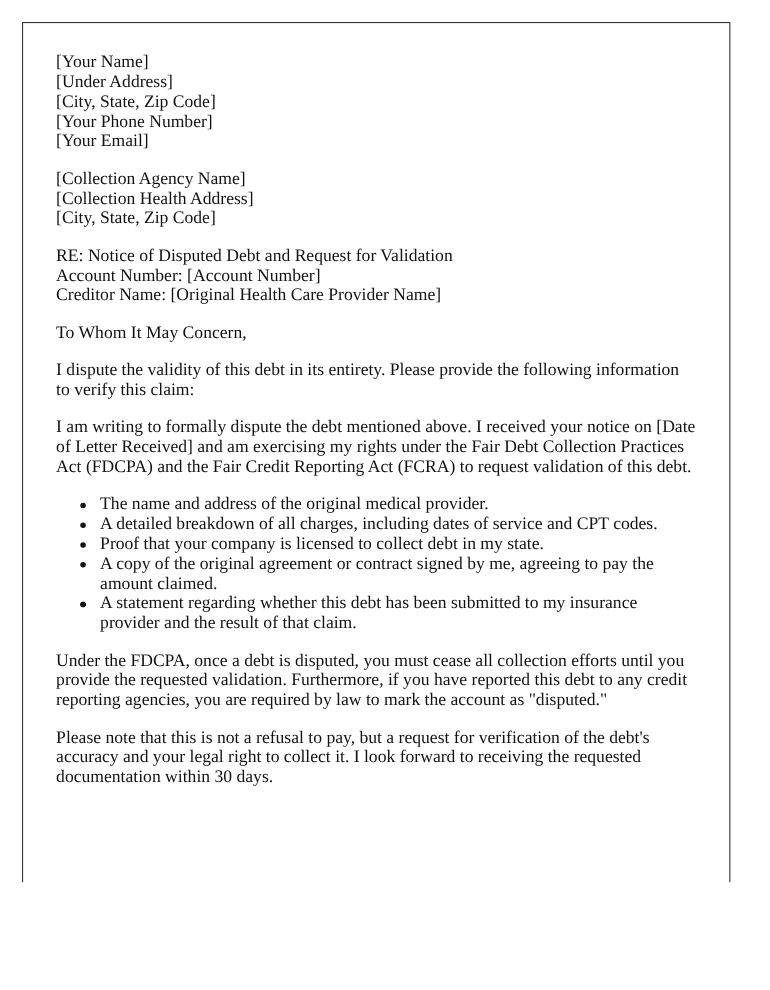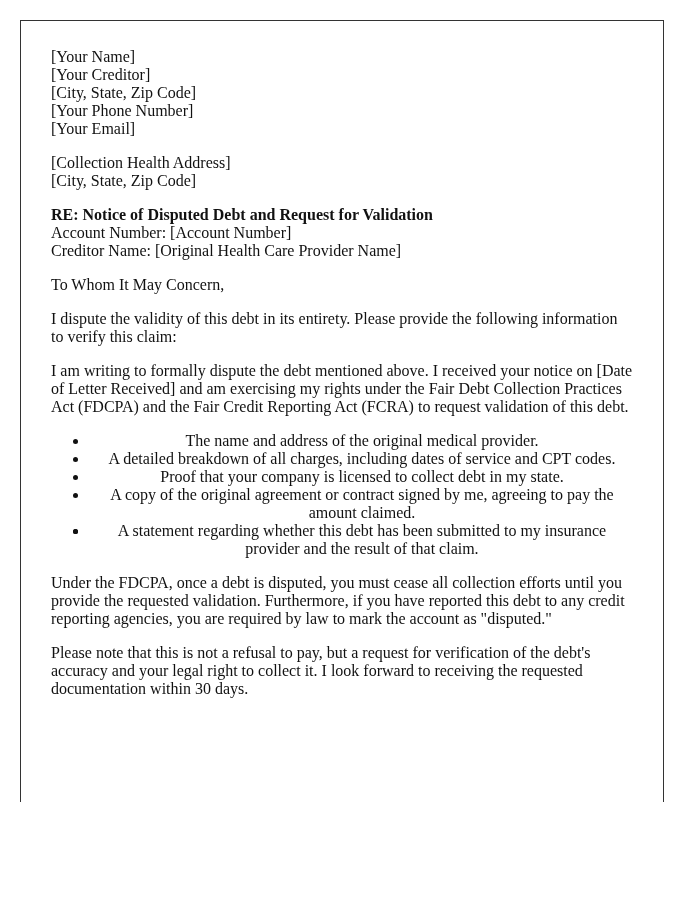--- a/index.html
+++ b/index.html
@@ -39,58 +39,58 @@
     .letter p {
       margin: 0 0 16px 0;
     }
     .letter p.first {
       margin-top: 0;
     }
     .line {
       display: block;
     }
     .bold {
-      font-weight: bold;
+      font-weight: normal;
     }
     ul.requests {
       margin: 0 0 16px 0;
       padding-left: 40px;
       list-style: none;
     }
     ul.requests li {
       position: relative;
       line-height: 18px;
-      text-align: center;
     }
     ul.requests li .bullet {
       position: absolute;
       left: -18px;
       top: 7px;
       width: 5px;
       height: 5px;
       border-radius: 50%;
       background: #111111;
     }
   </style>
 </head>
 <body>
 
 <div class="viewport">
   <div class="letter">
 
     <p class="first">
       <span class="line">[Your Name]</span>
-      <span class="line">[Your Creditor]</span>
+      <span class="line">[Under Address]</span>
       <span class="line">[City, State, Zip Code]</span>
       <span class="line">[Your Phone Number]</span>
       <span class="line">[Your Email]</span>
     </p>
 
 
     <p>
+      <span class="line">[Collection Agency Name]</span>
       <span class="line">[Collection Health Address]</span>
       <span class="line">[City, State, Zip Code]</span>
     </p>
 
     <p>
       <span class="line bold">RE: Notice of Disputed Debt and Request for Validation</span>
       <span class="line">Account Number: [Account Number]</span>
       <span class="line">Creditor Name: [Original Health Care Provider Name]</span>
     </p>
 

